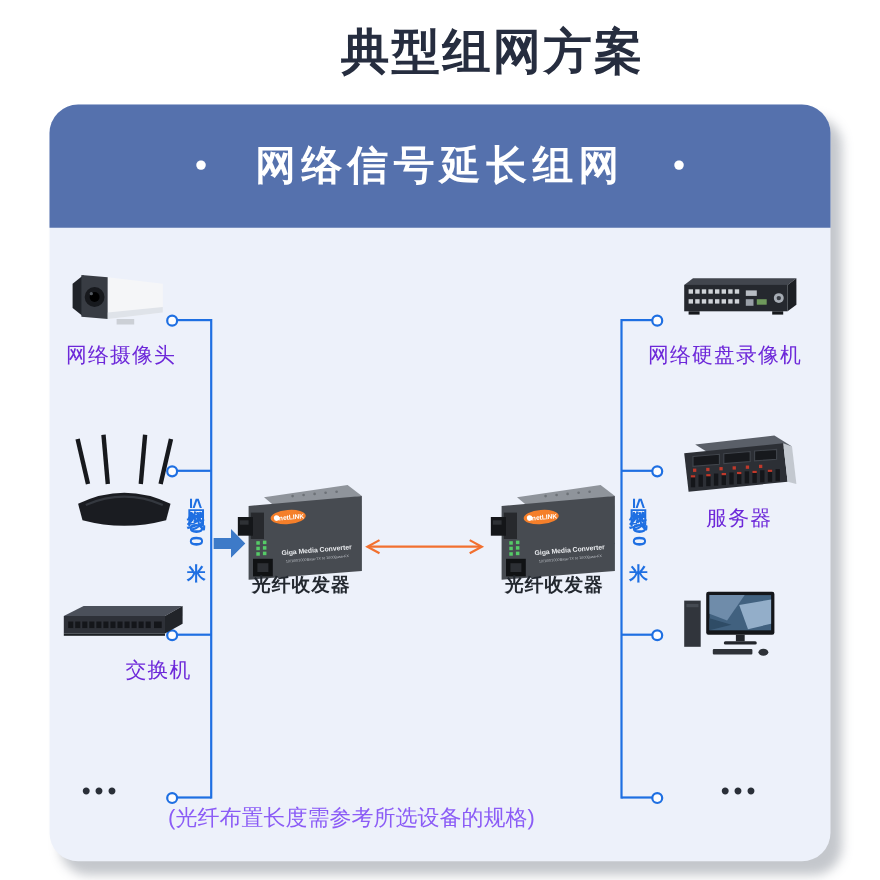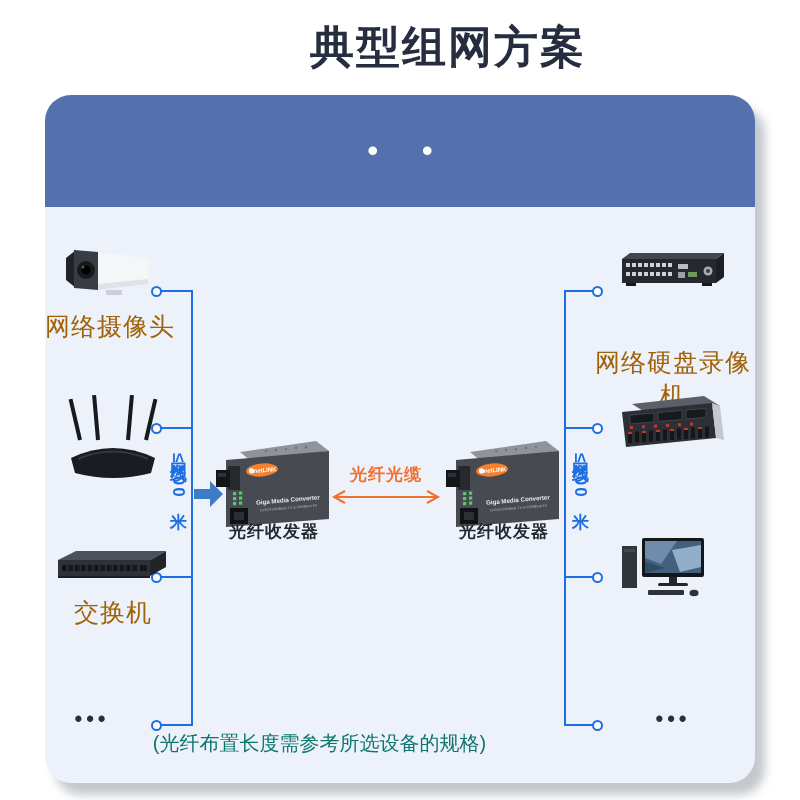--- a/index.html
+++ b/index.html
@@ -16,37 +16,38 @@
                 border-radius:26px 26px 0 0;display:flex;align-items:center;justify-content:center;gap:44px;}
   .header-title{font-size:37px;font-weight:700;color:#ffffff;letter-spacing:5px;}
   .header-dot{font-size:30px;font-weight:700;color:#ffffff;line-height:1;}
 
   .line{position:absolute;background:#1e6fe2;}
   .node{position:absolute;width:7px;height:7px;border:2px solid #1e6fe2;border-radius:50%;background:#fdfdfe;}
 
   .vlabel{position:absolute;writing-mode:vertical-rl;text-orientation:mixed;font-size:17px;
           font-weight:600;color:#1e6fe2;letter-spacing:2px;}
 
-  .dev-label{position:absolute;text-align:center;font-size:25px;color:#a16207;letter-spacing:1px;}
+  .dev-label{position:absolute;text-align:center;font-size:19px;color:#6d28d9;letter-spacing:1px;}
   .conv-label{position:absolute;text-align:center;font-size:17px;font-weight:600;color:#23282f;letter-spacing:1px;}
   .more-dots{position:absolute;text-align:center;font-size:22px;font-weight:900;color:#2a2f38;letter-spacing:4px;}
 
   .fiber-label{position:absolute;text-align:center;font-size:17px;font-weight:700;color:#f2702f;letter-spacing:1px;}
-  .footnote{position:absolute;left:0;width:639px;top:730px;text-align:center;font-size:20px;color:#0f766e;}
+  .footnote{position:absolute;left:0;width:639px;top:730px;text-align:center;font-size:20px;color:#8b5cf6;}
 </style>
 </head>
 <body>
 
 <div class="page">
 
   <div class="abs main-title">典型组网方案</div>
 
   <div class="abs panel">
     <div class="panel-header">
       <span class="header-dot">•</span>
+      <span class="header-title">网络信号延长组网</span>
       <span class="header-dot">•</span>
     </div>
   </div>
 
   <div class="line" style="left:191px;top:290px;width:2px;height:436px;"></div>
   <div class="line" style="left:158px;top:290px;width:34px;height:2px;"></div>
   <div class="line" style="left:158px;top:427px;width:34px;height:2px;"></div>
   <div class="line" style="left:158px;top:576px;width:34px;height:2px;"></div>
   <div class="line" style="left:158px;top:724px;width:34px;height:2px;"></div>
   <div class="node" style="left:151px;top:286px;"></div>
@@ -66,21 +67,20 @@
   <div class="node" style="left:592px;top:720px;"></div>
   <div class="vlabel" style="left:569px;top:449px;">网线≤100米</div>
 
   <svg class="abs" style="left:194px;top:480px;" width="30" height="28" viewBox="0 0 30 28">
     <polygon points="0,9 16,9 16,1 29,14 16,27 16,19 0,19" fill="#3d7ac8"></polygon>
   </svg>
   <svg class="abs" style="left:530px;top:480px;" width="30" height="28" viewBox="0 0 30 28">
     <polygon points="0,9 16,9 16,1 29,14 16,27 16,19 0,19" fill="#3d7ac8"></polygon>
   </svg>
 
-  <div class="fiber-label" style="left:330px;top:463px;width:112px;">光纤光缆</div>
   <svg class="abs" style="left:330px;top:489px;" width="112" height="16" viewBox="0 0 112 16">
     <line x1="5" y1="8" x2="107" y2="8" stroke="#f2702f" stroke-width="2"></line>
     <polyline points="15,2 4,8 15,14" fill="none" stroke="#f2702f" stroke-width="2"></polyline>
     <polyline points="97,2 108,8 97,14" fill="none" stroke="#f2702f" stroke-width="2"></polyline>
   </svg>
 
   <svg class="abs" style="left:216px;top:434px;" width="116" height="94" viewBox="0 0 116 94">
     <polygon points="24,18 100,7 113,17 36,28" fill="#8f949b"></polygon>
     <polygon points="10,26 113,17 113,85 10,93" fill="#474b51"></polygon>
     <g fill="#6d7278">
@@ -187,21 +187,21 @@
         <rect x="50.4" y="17" width="4.6" height="6"></rect>
         <rect x="56.8" y="17" width="4.6" height="6"></rect>
       <rect x="63.2" y="17" width="4.6" height="6"></rect>
         <rect x="69.6" y="17" width="4.6" height="6"></rect>
         <rect x="76" y="17" width="4.6" height="6"></rect>
         <rect x="82.4" y="17" width="4.6" height="6"></rect>
       <rect x="90" y="17" width="7" height="6"></rect>
     </g>
     <rect x="8" y="28" width="92" height="2" fill="#1b1e22"></rect>
   </svg>
-  <div class="dev-label" style="left:52px;top:596px;width:122px;">交换机</div>
+  <div class="dev-label" style="left:52px;top:596px;width:122px;text-align:right;">交换机</div>
 
   <div class="more-dots" style="left:62px;top:706px;width:60px;">•••</div>
 
   <svg class="abs" style="left:616px;top:250px;" width="112" height="42" viewBox="0 0 112 42">
     <polygon points="6,9 100,9 108,3 14,3" fill="#42464e"></polygon>
     <polygon points="100,9 108,3 108,27 100,33" fill="#1c1f24"></polygon>
     <rect x="6" y="9" width="94" height="24" fill="#25282e"></rect>
     <g fill="#cfd3d8">
       <rect x="10" y="13" width="4" height="4"></rect>
         <rect x="16" y="13" width="4" height="4"></rect>
@@ -221,21 +221,21 @@
         <rect x="52" y="22" width="4" height="4"></rect>
     </g>
     <rect x="62" y="14" width="10" height="5" fill="#b8bdc4"></rect>
     <rect x="62" y="22" width="7" height="6" fill="#9aa0a8"></rect>
     <rect x="72" y="22" width="9" height="5" fill="#6f9a5c"></rect>
     <circle cx="92" cy="21" r="4.5" fill="#a7adb5"></circle>
       <circle cx="92" cy="21" r="2" fill="#3a3e45"></circle>
     <rect x="10" y="33" width="10" height="3" fill="#16181c"></rect>
       <rect x="86" y="33" width="10" height="3" fill="#16181c"></rect>
   </svg>
-  <div class="dev-label" style="left:593px;top:310px;width:160px;margin-top:36px;">网络硬盘录像机</div>
+  <div class="dev-label" style="left:579px;top:310px;width:160px;">网络硬盘录像机</div>
 
   <svg class="abs" style="left:614px;top:394px;" width="114" height="64" viewBox="0 0 114 64">
     <polygon points="18,10 90,2 106,12 34,20" fill="#5a5f68"></polygon>
     <polygon points="8,18 98,9 102,44 12,53" fill="#2c2f35"></polygon>
     <polygon points="98,9 106,12 110,46 102,44" fill="#c3c8cf"></polygon>
     <polygon points="16,21 40,19 40,28 16,30" fill="#17191d" stroke="#41454c"></polygon>
     <polygon points="44,18.5 68,16.5 68,25.5 44,27.5" fill="#17191d" stroke="#41454c"></polygon>
     <polygon points="72,16 92,14.5 92,23.5 72,25" fill="#17191d" stroke="#41454c"></polygon>
     <g fill="#c0392b">
       <rect x="16" y="32" width="3" height="3"></rect>
@@ -261,20 +261,21 @@
     </g>
     <g fill="#c0392b">
       <rect x="14" y="38" width="4" height="2"></rect>
         <rect x="28" y="37" width="4" height="2"></rect>
         <rect x="42" y="36" width="4" height="2"></rect>
       <rect x="56" y="35" width="4" height="2"></rect>
         <rect x="70" y="34" width="4" height="2"></rect>
         <rect x="84" y="33" width="4" height="2"></rect>
     </g>
   </svg>
+  <div class="dev-label" style="left:612px;top:458px;width:120px;">服务器</div>
 
   <svg class="abs" style="left:620px;top:536px;" width="92" height="62" viewBox="0 0 92 62">
     <rect x="2" y="10" width="15" height="42" fill="#31353c"></rect>
     <rect x="4" y="13" width="11" height="3" fill="#454a52"></rect>
     <rect x="22" y="2" width="62" height="39" rx="2" fill="#14161a"></rect>
     <rect x="25" y="5" width="56" height="32" fill="#41617f"></rect>
     <polygon points="25,5 57,5 41,28 25,22" fill="#6f8caa"></polygon>
     <polygon points="52,14 81,9 81,31 60,36" fill="#93aec9"></polygon>
     <polygon points="25,26 45,32 25,37" fill="#2f4c66"></polygon>
     <rect x="49" y="41" width="8" height="6" fill="#22252b"></rect>

